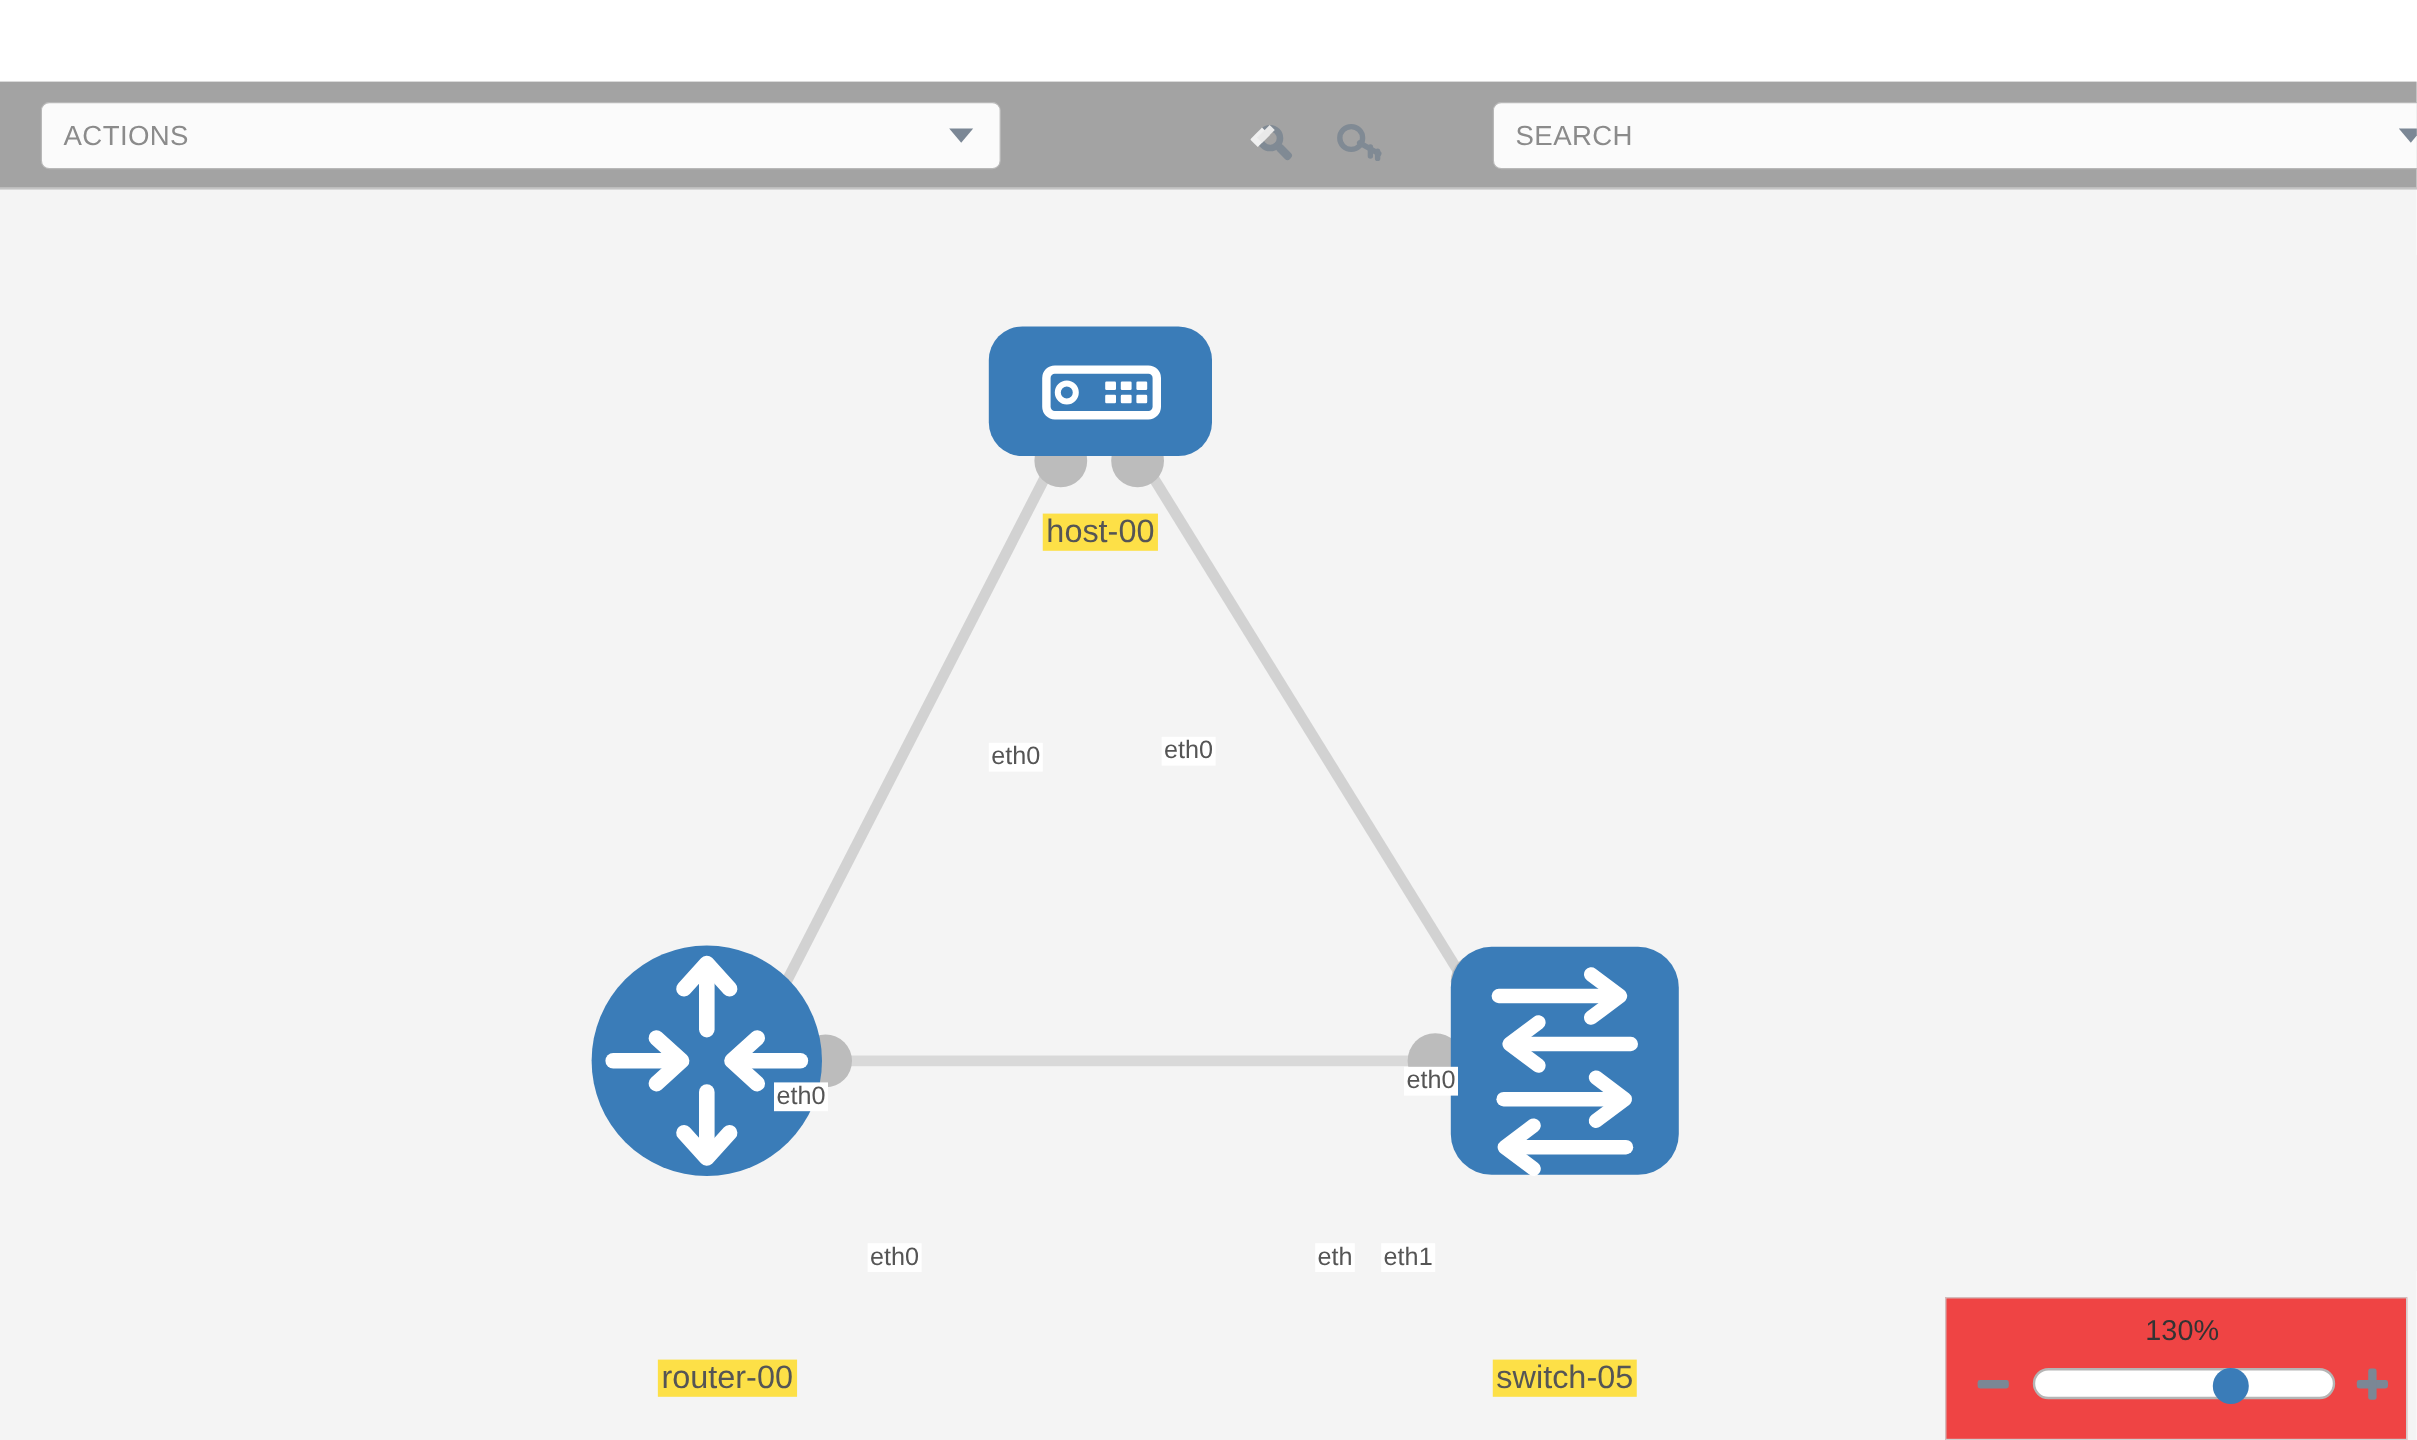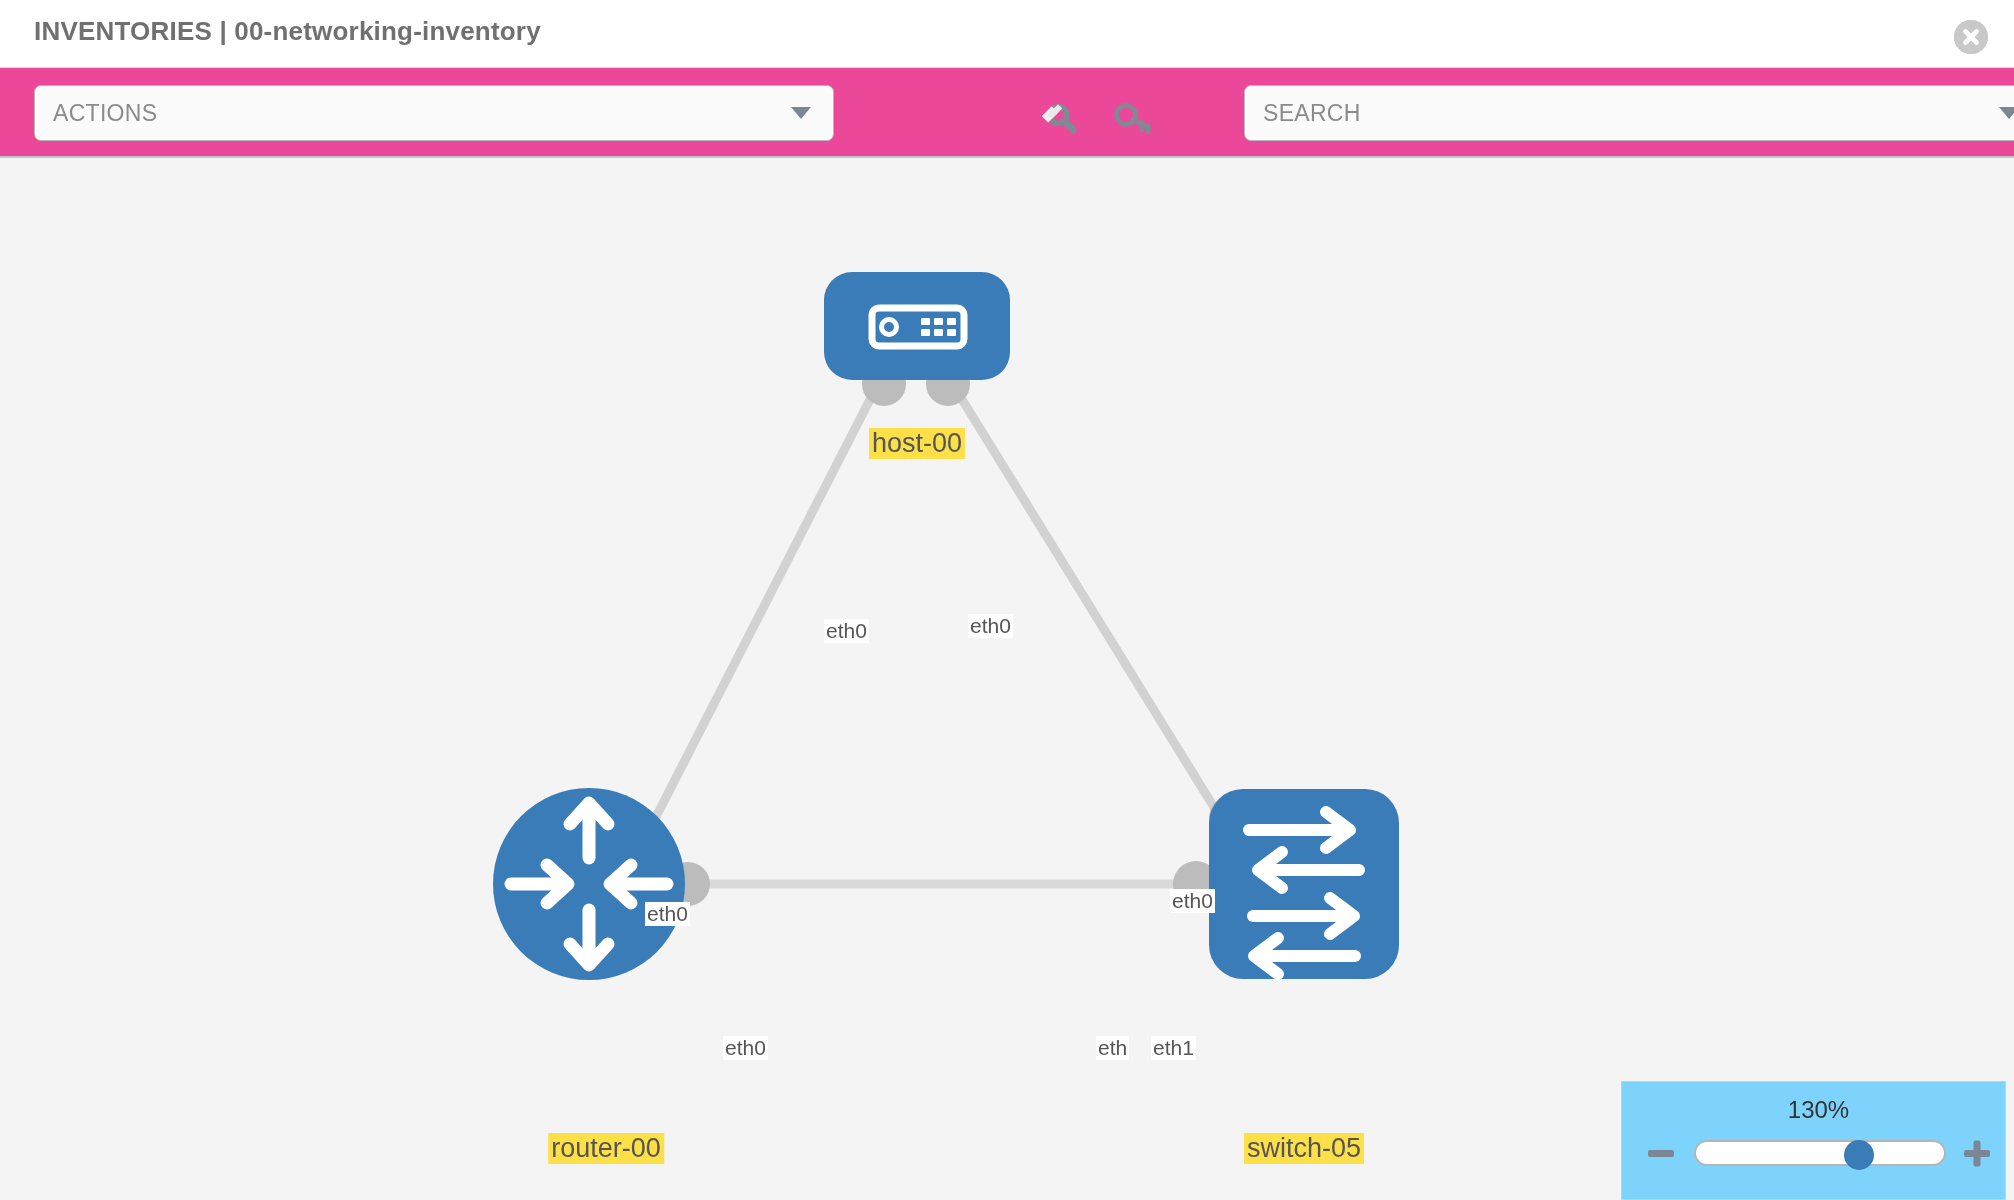--- a/index.html
+++ b/index.html
@@ -50,21 +50,21 @@
     cursor: pointer;
   }
   .close-btn svg { display: block; }
 
   
   .toolbar {
     position: absolute;
     left: 0; top: 68px;
     width: 2014px;
     height: 90px;
-    background: #ec4899;
+    background: #a3a3a3;
     border-bottom: 2px solid #c4c4c4;
     box-sizing: border-box;
   }
 
   .select-box {
     position: absolute;
     background: #fbfbfb;
     border: 1px solid #b8b8b8;
     border-radius: 7px;
     box-sizing: border-box;
@@ -145,21 +145,21 @@
     margin-top: 16px;
   }
 
   
   .zoom-panel {
     position: absolute;
     left: 1621px;
     top: 1081px;
     width: 385px;
     height: 119px;
-    background: #7dd3fc;
+    background: #ef4444;
     border: 1px solid #cfcfcf;
     box-sizing: border-box;
   }
   .zoom-value {
     position: absolute;
     top: 14px;
     left: 0;
     width: 393px;
     text-align: center;
     font-size: 24px;
@@ -203,29 +203,20 @@
     border-radius: 50%;
     background: #3a7cb8;
     cursor: grab;
   }
 </style>
 </head>
 <body>
 
 <div id="app">
 
-  <div class="header">
-    <div class="page-title">INVENTORIES | 00-networking-inventory</div>
-    <div class="close-btn">
-      <svg width="34" height="34" viewBox="0 0 34 34" aria-hidden="true">
-        <circle cx="17" cy="17" r="17" fill="#c9c9c9"></circle>
-        <path d="M11.5 11.5 L22.5 22.5 M22.5 11.5 L11.5 22.5" stroke="#ffffff" stroke-width="4.6" stroke-linecap="round"></path>
-      </svg>
-    </div>
-  </div>
 
   <div class="toolbar">
 
     <div class="select-box" id="actions-select">
       <span class="sel-label">ACTIONS</span>
       <span class="caret"></span>
     </div>
 
     <div class="tool-icon" id="wrench-icon">
       <svg width="42" height="42" viewBox="0 0 42 42" aria-hidden="true">

